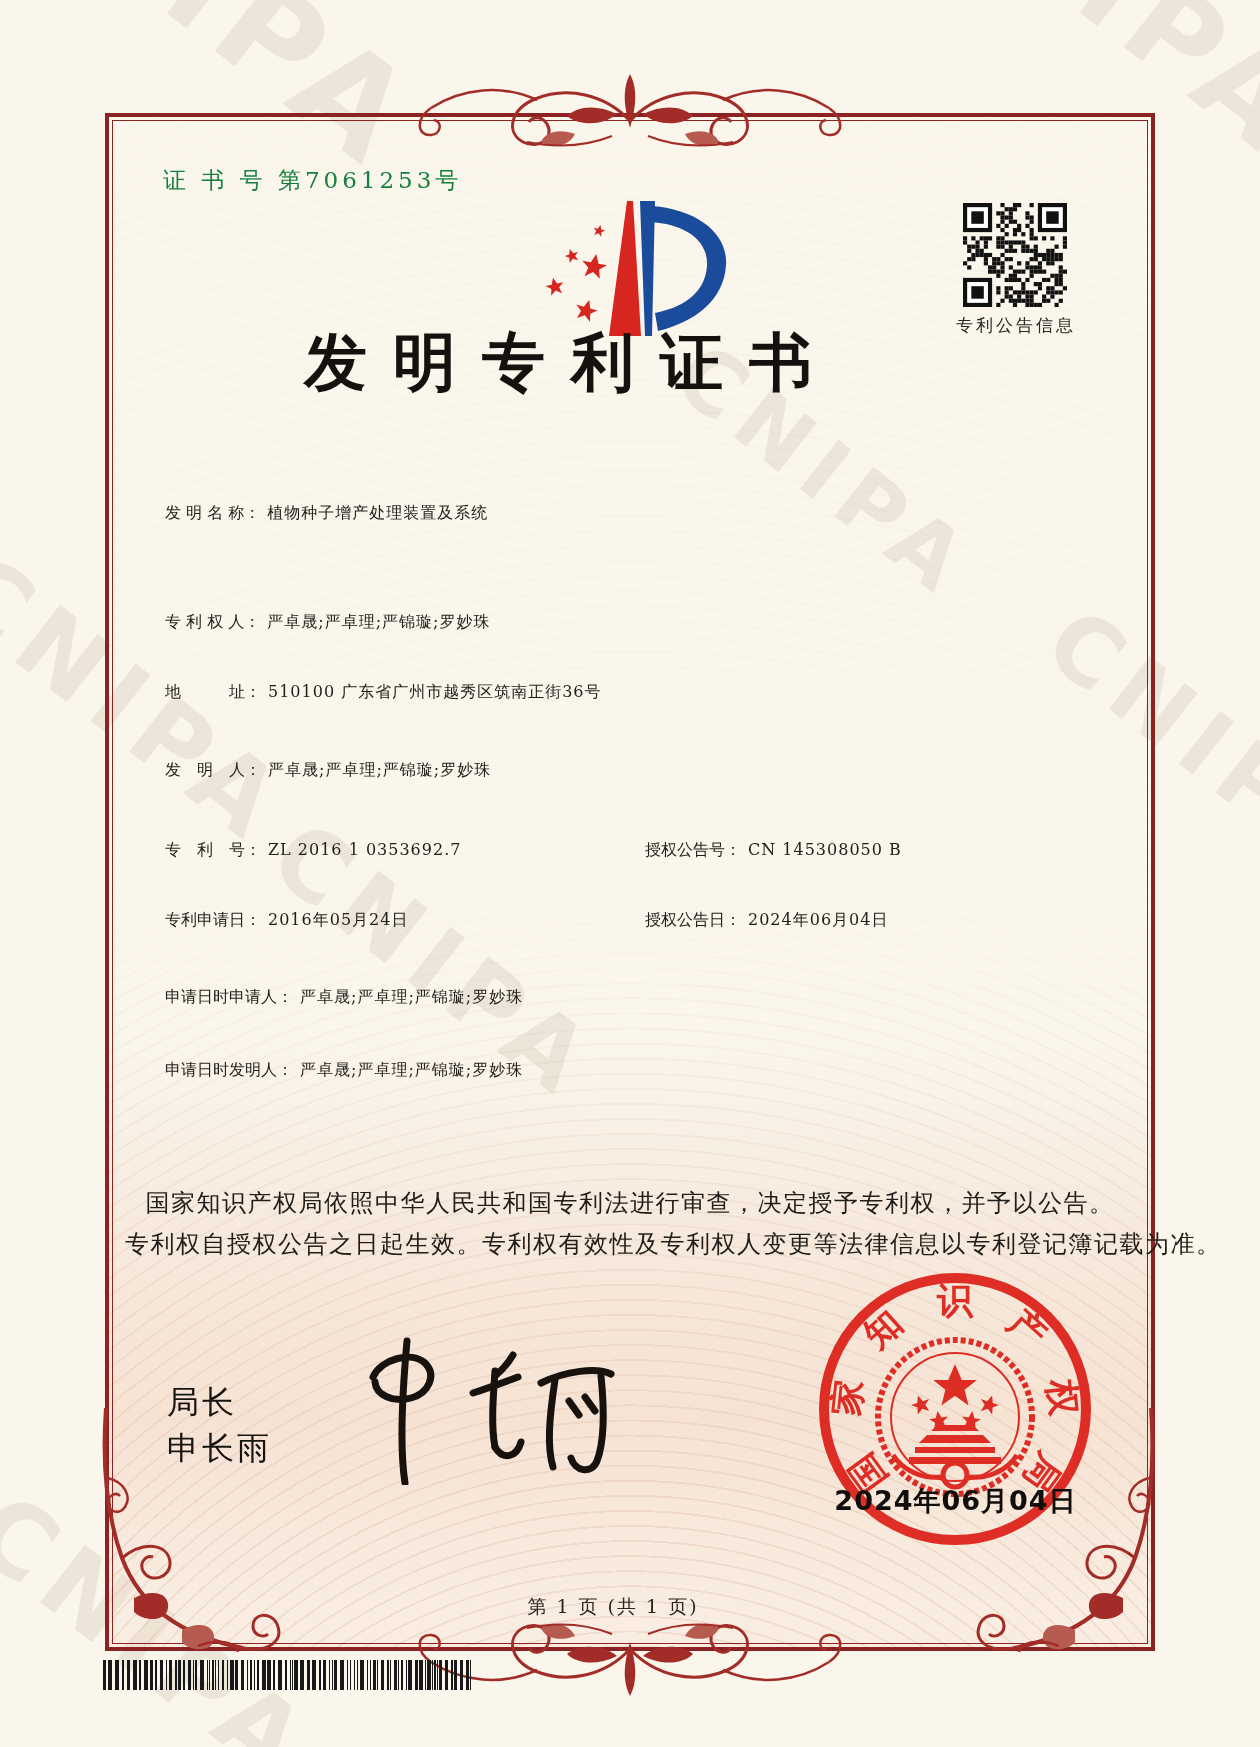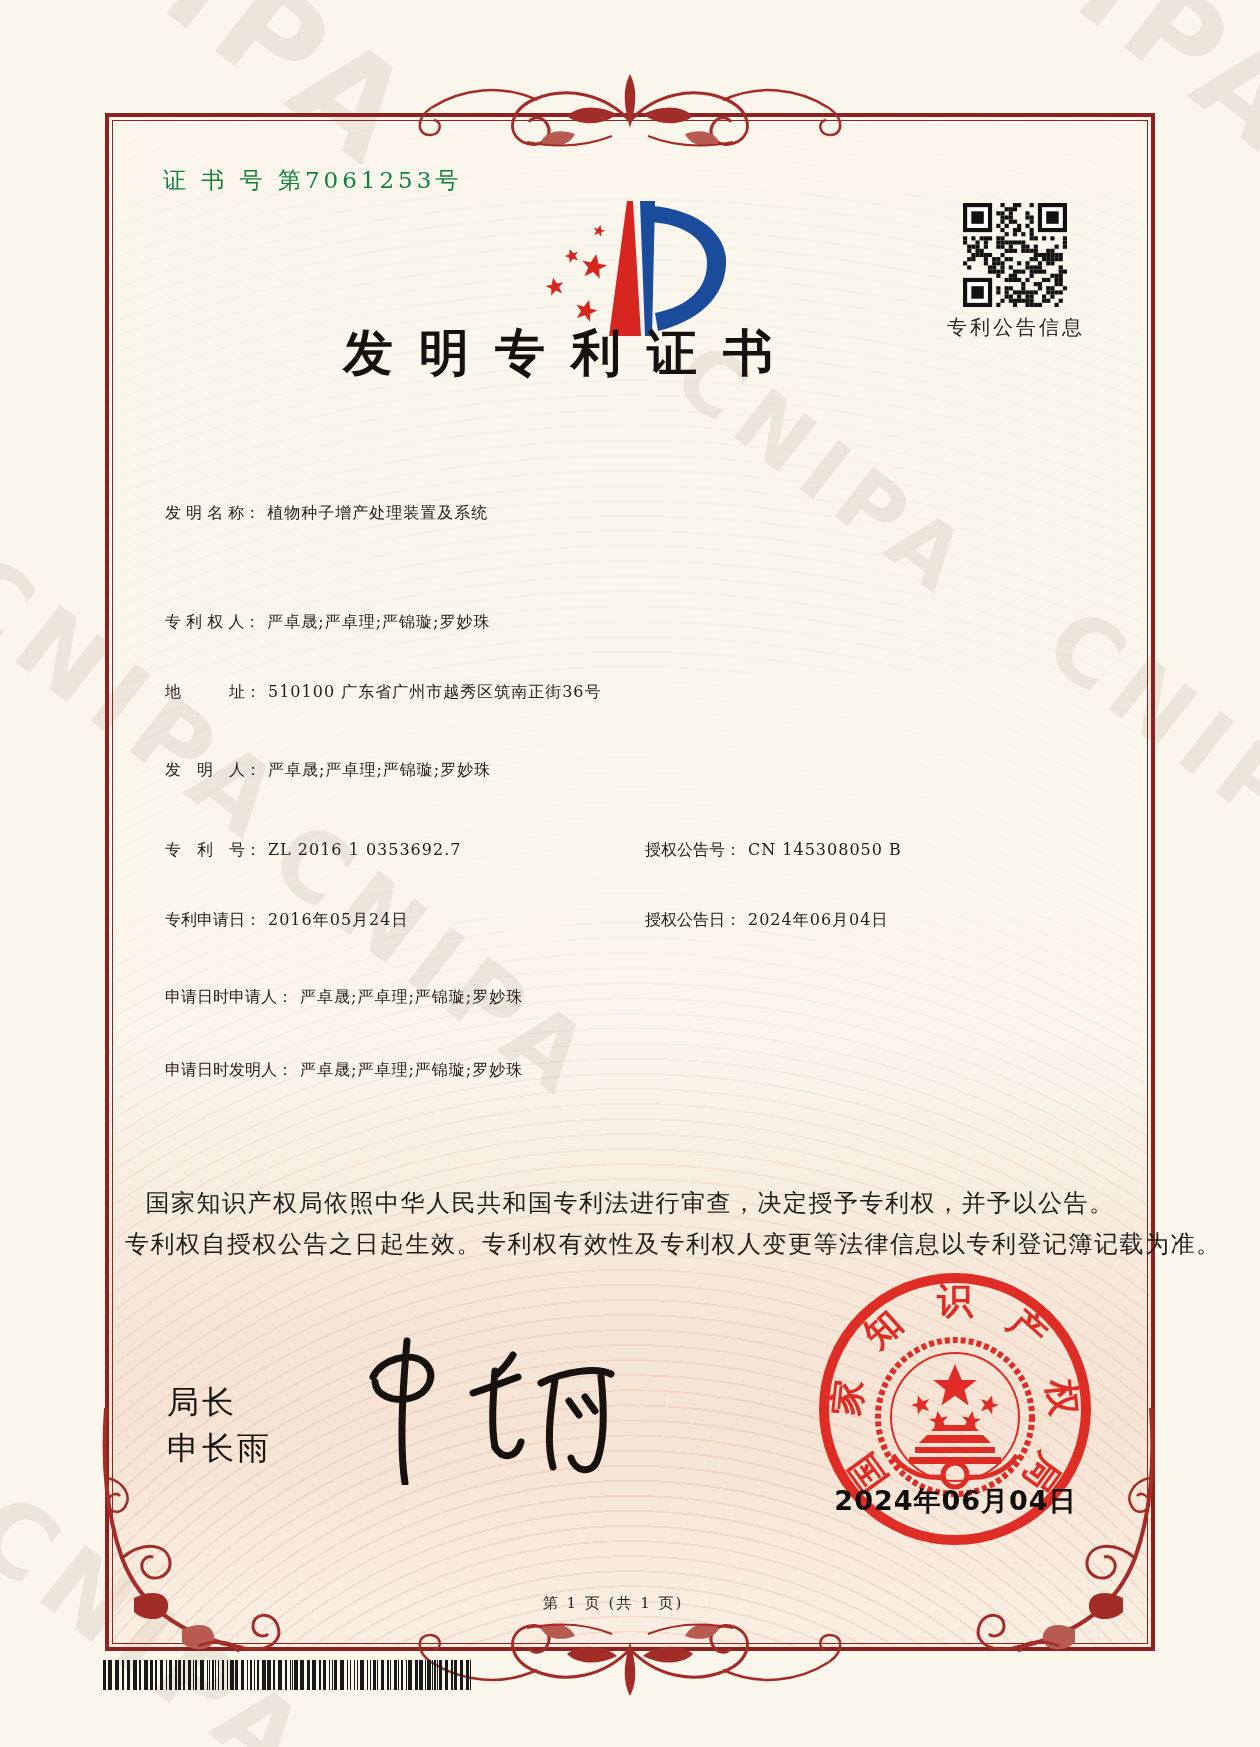--- a/index.html
+++ b/index.html
@@ -17,34 +17,34 @@
   
   .waves{position:absolute;left:105px;top:113px;width:1050px;height:1538px;
      background:repeating-radial-gradient(120% 95% at 50% 138%, rgba(190,128,100,0.20) 0px, rgba(190,128,100,0.20) 1.6px, rgba(0,0,0,0) 1.6px, rgba(0,0,0,0) 13px);
      -webkit-mask-image:linear-gradient(180deg, rgba(0,0,0,0.12) 0%, rgba(0,0,0,0.10) 52%, rgba(0,0,0,0.55) 72%, #000 88%, #000 100%);
      mask-image:linear-gradient(180deg, rgba(0,0,0,0.12) 0%, rgba(0,0,0,0.10) 52%, rgba(0,0,0,0.55) 72%, #000 88%, #000 100%);}
   .tint{position:absolute;left:105px;top:113px;width:1050px;height:1538px;
      background:linear-gradient(180deg, rgba(240,205,185,0) 60%, rgba(238,199,177,0.28) 74%, rgba(240,200,178,0.42) 85%, rgba(246,220,203,0.34) 97%);}
 
   .abs{position:absolute;}
   .certno{left:163px;top:165px;font-size:23px;color:#15803d;letter-spacing:4px;}
-  .title{left:105px;top:320px;width:906px;text-align:center;font-size:50px;font-weight:bold;color:#14110e;letter-spacing:26px;text-indent:26px;}
-  .qrcap{left:938px;top:314px;width:156px;text-align:center;font-size:20px;color:#2a2621;letter-spacing:3px;}
+  .title{left:105px;top:320px;width:906px;text-align:center;font-size:63px;font-weight:bold;color:#14110e;letter-spacing:26px;text-indent:26px;}
+  .qrcap{left:938px;top:314px;width:156px;text-align:center;font-size:17px;color:#2a2621;letter-spacing:3px;}
 
   .row{left:165px;font-size:16px;color:#211d18;line-height:34px;white-space:nowrap;width:985px;}
   .row .lab{color:#211d18;}
   .row .val{margin-left:7px;letter-spacing:1px;}
   .row .col2{position:absolute;left:480px;top:0;}
 
   .legal{left:125px;width:1010px;text-align:center;font-size:24px;color:#211d18;line-height:41px;letter-spacing:1.5px;white-space:nowrap;}
 
   .dir{left:167px;font-size:32px;color:#17130f;font-family:"DejaVu Sans","Liberation Sans",sans-serif;letter-spacing:3px;}
   .sealdate{left:808px;top:1483px;width:295px;text-align:center;font-size:27px;font-weight:600;color:#100d0b;
      font-family:"DejaVu Sans","Liberation Sans",sans-serif;letter-spacing:1px;}
-  .pagenum{left:105px;top:1594px;width:1016px;text-align:center;font-size:15px;color:#2a2621;letter-spacing:2px;}
+  .pagenum{left:105px;top:1594px;width:1016px;text-align:center;font-size:19px;color:#2a2621;letter-spacing:2px;}
   svg{display:block;}
 </style>
 </head>
 <body>
 
 <div class="page">
 
   <svg width="0" height="0" style="position:absolute" aria-hidden="true">
     <defs>
       <polygon id="star" points="0,-10 2.94,-3.09 9.51,-3.09 4.19,1.18 5.88,8.09 0,3.82 -5.88,8.09 -4.19,1.18 -9.51,-3.09 -2.94,-3.09"></polygon>

